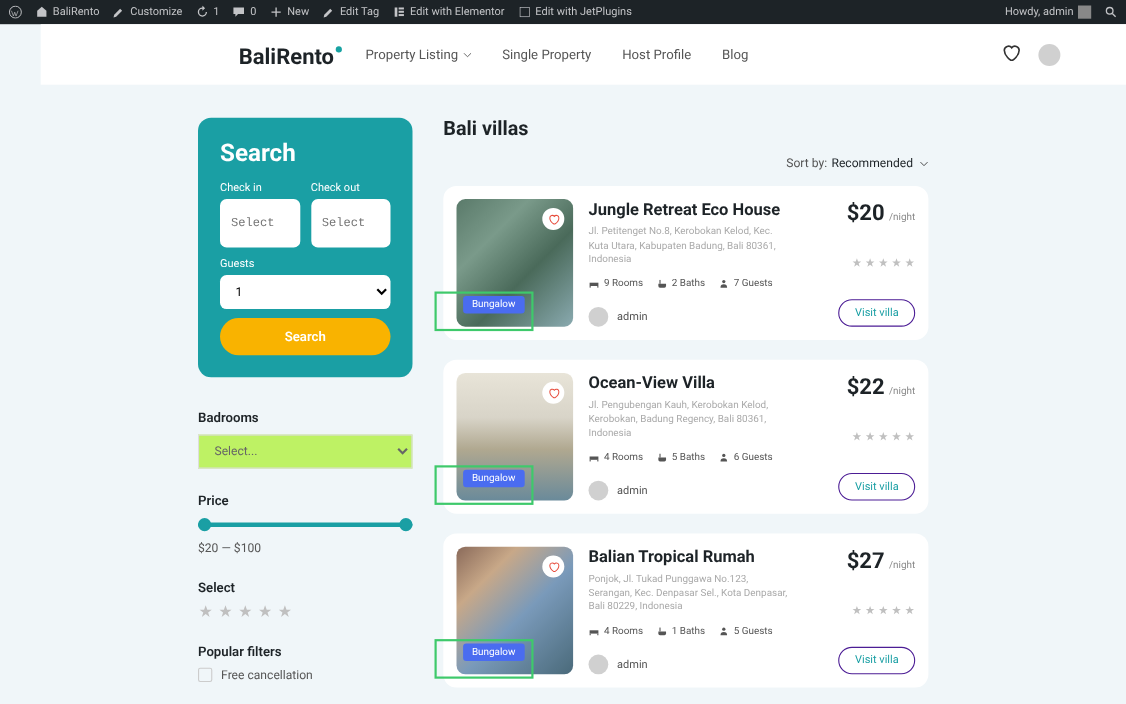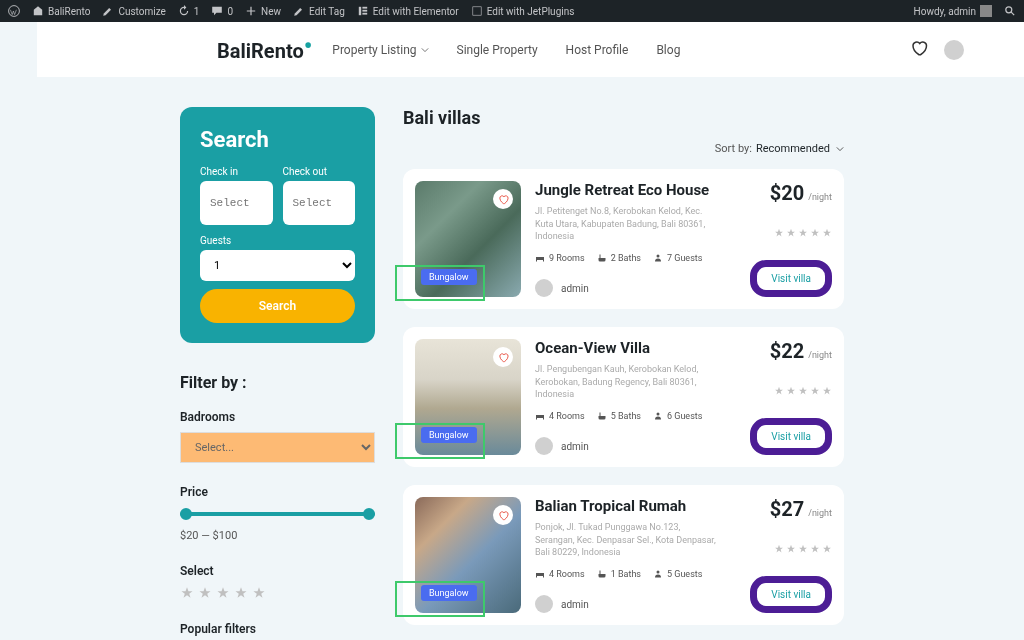--- a/index.html
+++ b/index.html
@@ -34,21 +34,21 @@
 .search-row { display: flex; gap: 10px; margin-bottom: 10px; }
 .search-field { flex: 1; }
 .search-label { color: #fff; font-size: 10px; margin-bottom: 4px; display: block; }
 .search-input { width: 100%; padding: 16px 10px; border: none; border-radius: 6px; font-size: 11px; color: #666; background: #fff; font-family: Liberation Mono, monospace; }
 .search-select { width: 100%; padding: 8px 10px; border: none; border-radius: 6px; font-size: 11px; background: #fff; }
 .search-btn { width: 100%; background: #f9b300; color: #fff; border: none; border-radius: 20px; padding: 10px; font-size: 12px; font-weight: 600; cursor: pointer; margin-top: 8px; }
 
 
 .filter-title { font-size: 16px; font-weight: 700; margin-bottom: 18px; color: #1d2327; }
 .filter-section-label { font-size: 12px; font-weight: 600; margin-bottom: 8px; color: #1d2327; }
-.filter-select { width: 100%; padding: 7px 10px; border: 1px solid #ddd; border-radius: 0; font-size: 11px; color: #666; margin-bottom: 22px; background: #fdba74; }
+.filter-select { width: 100%; padding: 7px 10px; border: 1px solid #ddd; border-radius: 0; font-size: 11px; color: #666; margin-bottom: 22px; background: #bef264; }
 .slider-wrap { margin-bottom: 8px; position: relative; height: 14px; }
 .slider-track { position: absolute; top: 5px; width: 100%; height: 4px; background: #1a9fa4; border-radius: 2px; }
 .slider-handle { position: absolute; top: 1px; width: 12px; height: 12px; background: #1a9fa4; border-radius: 50%; border: 2px solid #1a9fa4; }
 .slider-handle.left { left: 0; }
 .slider-handle.right { right: 0; }
 .price-range { font-size: 11px; color: #555; margin-bottom: 22px; }
 .stars { display: flex; gap: 4px; margin-bottom: 22px; }
 .stars svg { width: 14px; height: 14px; fill: #c0c0c0; }
 .check-row { display: flex; align-items: center; gap: 8px; margin-bottom: 12px; font-size: 11px; color: #555; }
 .checkbox { width: 13px; height: 13px; border: 1px solid #ccc; border-radius: 2px; }
@@ -71,21 +71,21 @@
 .card-addr { font-size: 9px; color: #aaa; line-height: 1.4; margin-bottom: 10px; }
 .card-meta { display: flex; gap: 12px; font-size: 9px; color: #555; align-items: center; margin-bottom: auto; }
 .card-meta span { display: flex; align-items: center; gap: 4px; }
 .card-author { display: flex; align-items: center; gap: 8px; font-size: 10px; color: #555; margin-top: 8px; }
 .author-dot { width: 18px; height: 18px; background: #d0d0d0; border-radius: 50%; }
 .card-right { width: 100px; display: flex; flex-direction: column; align-items: flex-end; justify-content: space-between; }
 .price { font-size: 20px; font-weight: 700; color: #1d2327; }
 .price-unit { font-size: 9px; color: #888; font-weight: 400; }
 .rating-stars { display: flex; gap: 2px; }
 .rating-stars svg { width: 10px; height: 10px; fill: #c0c0c0; }
-.visit-btn { border: 7px solid #4c1d95; color: #1a9fa4; background: transparent; border-radius: 16px; padding: 6px 14px; font-size: 10px; cursor: pointer; }
+.visit-btn { border: 1px solid #4c1d95; color: #1a9fa4; background: transparent; border-radius: 16px; padding: 6px 14px; font-size: 10px; cursor: pointer; }
 
 .meta-ico { fill: #555; width: 10px; height: 10px; }
 </style>
 </head>
 <body>
 
 <div class="wp-bar">
   <div class="wp-left">
     <span class="wp-item">
         <svg viewBox="0 0 20 20">
@@ -192,21 +192,20 @@
         <div class="search-field">
           <label class="search-label">Check out</label>
           <input class="search-input" placeholder="Select" style="">
         </div>
       </div>
       <label class="search-label">Guests</label>
       <select class="search-select"><option>1</option></select>
       <button class="search-btn">Search</button>
     </div>
 
-    <div class="filter-title">Filter by :</div>
 
     <div class="filter-section-label">Badrooms</div>
     <select class="filter-select"><option>Select...</option></select>
 
     <div class="filter-section-label">Price</div>
     <div class="slider-wrap">
       <div class="slider-track"></div>
       <div class="slider-handle left"></div>
       <div class="slider-handle right"></div>
     </div>

